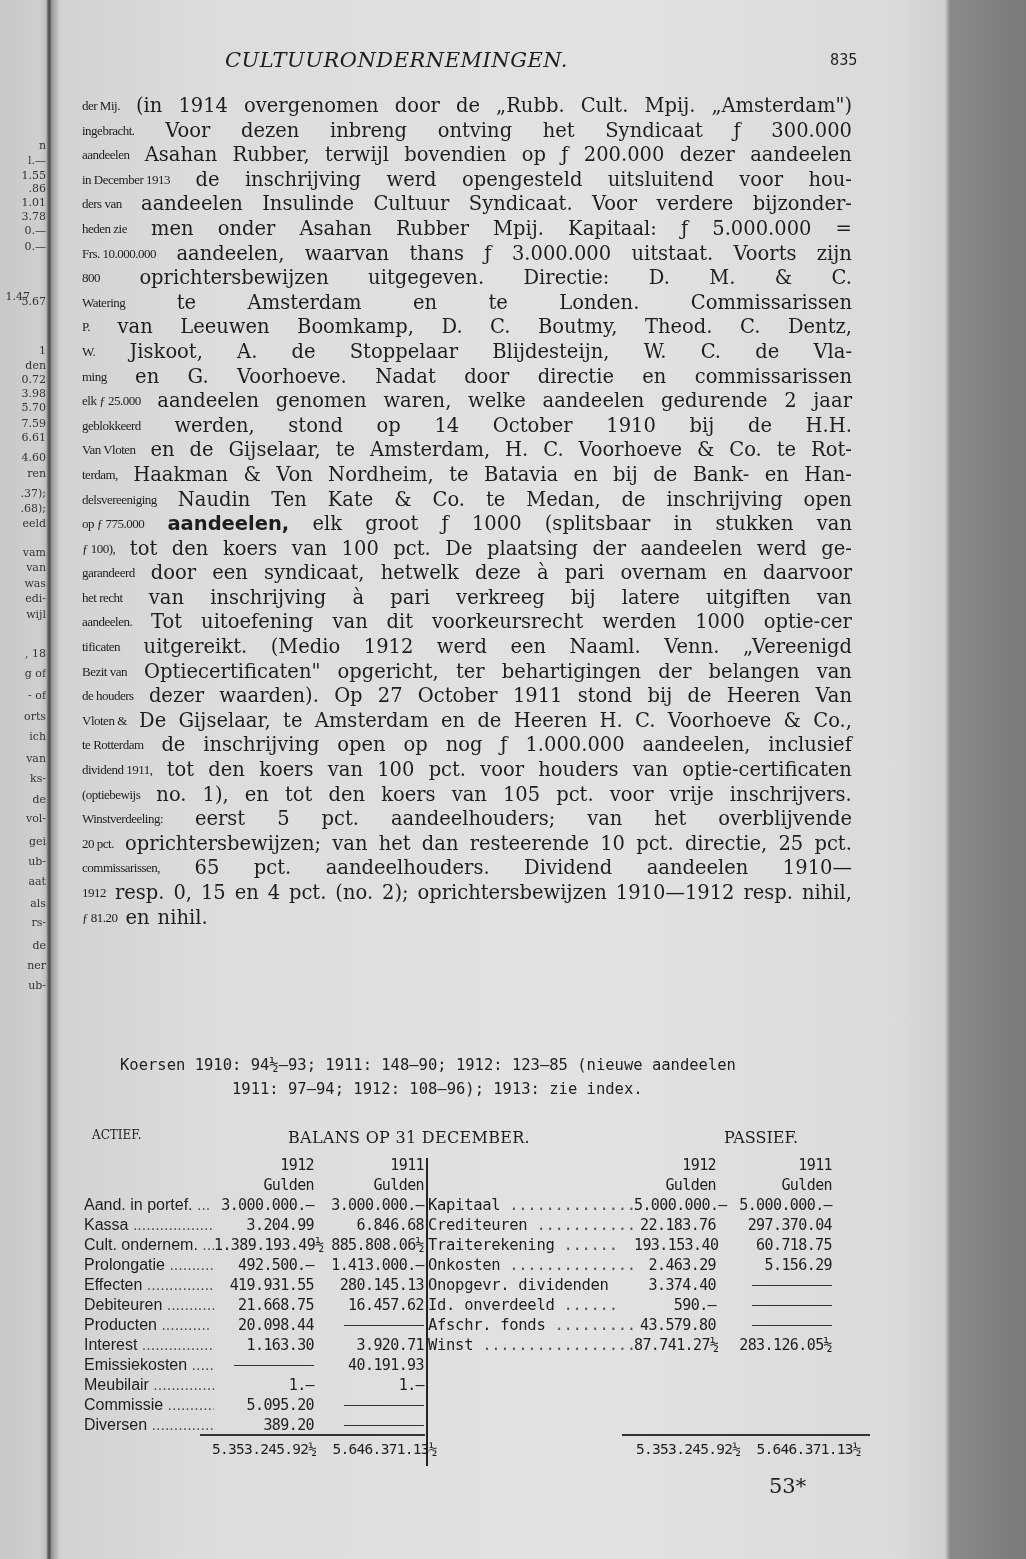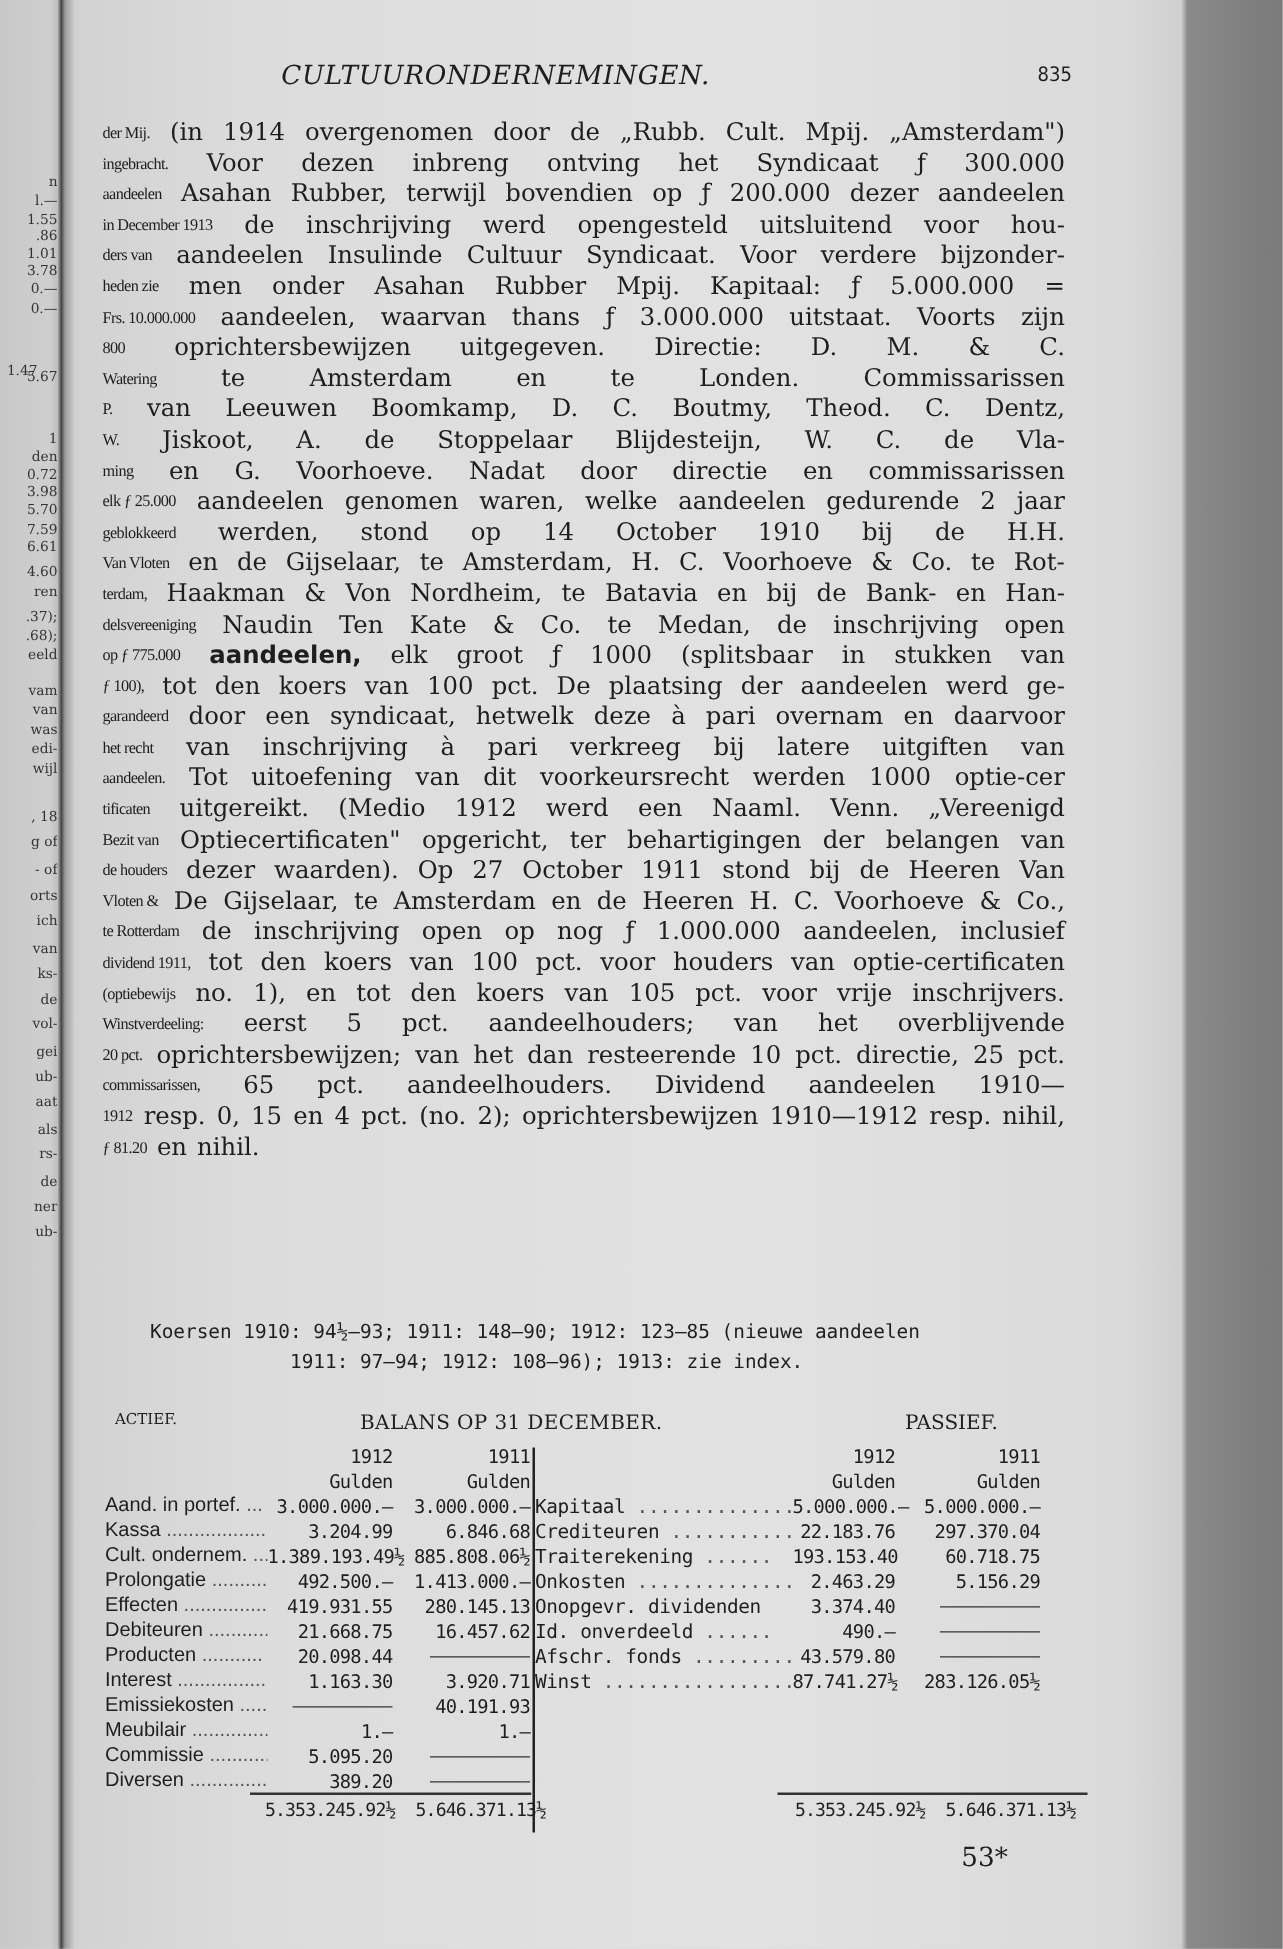--- a/index.html
+++ b/index.html
@@ -625,21 +625,21 @@
       <span class="v1">2.463.29</span>
       <span class="v2">5.156.29</span>
     </div>
     <div class="row">
       <span class="lbl"><span>Onopgevr. dividenden</span><span class="dots"></span></span>
       <span class="v1">3.374.40</span>
       <span class="v2"><span class="dash"></span></span>
     </div>
     <div class="row">
       <span class="lbl"><span>Id. onverdeeld</span><span class="dots"> ......</span></span>
-      <span class="v1">490.—</span>
+      <span class="v1">590.—</span>
       <span class="v2"><span class="dash"></span></span>
     </div>
     <div class="row">
       <span class="lbl"><span>Afschr. fonds</span><span class="dots"> .........</span></span>
       <span class="v1">43.579.80</span>
       <span class="v2"><span class="dash"></span></span>
     </div>
     <div class="row">
       <span class="lbl"><span>Winst</span><span class="dots"> ......................</span></span>
       <span class="v1">87.741.27½</span>

